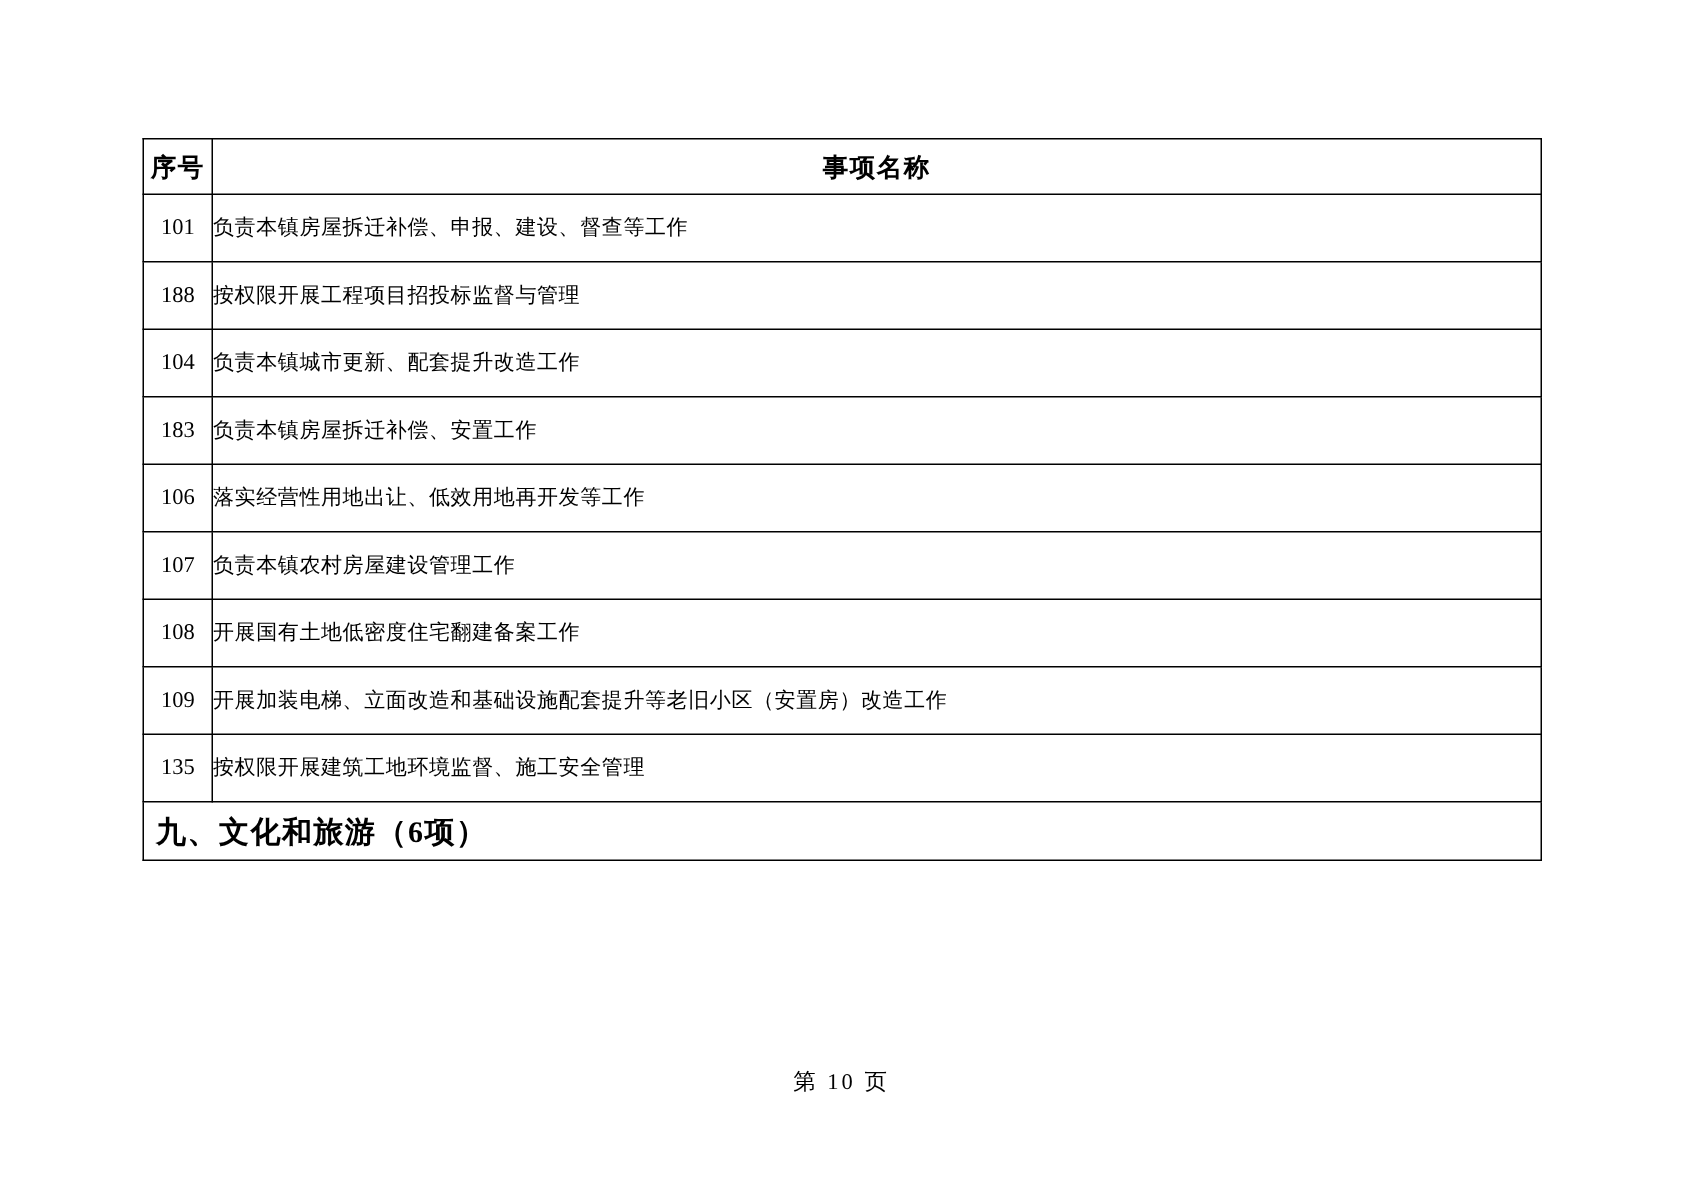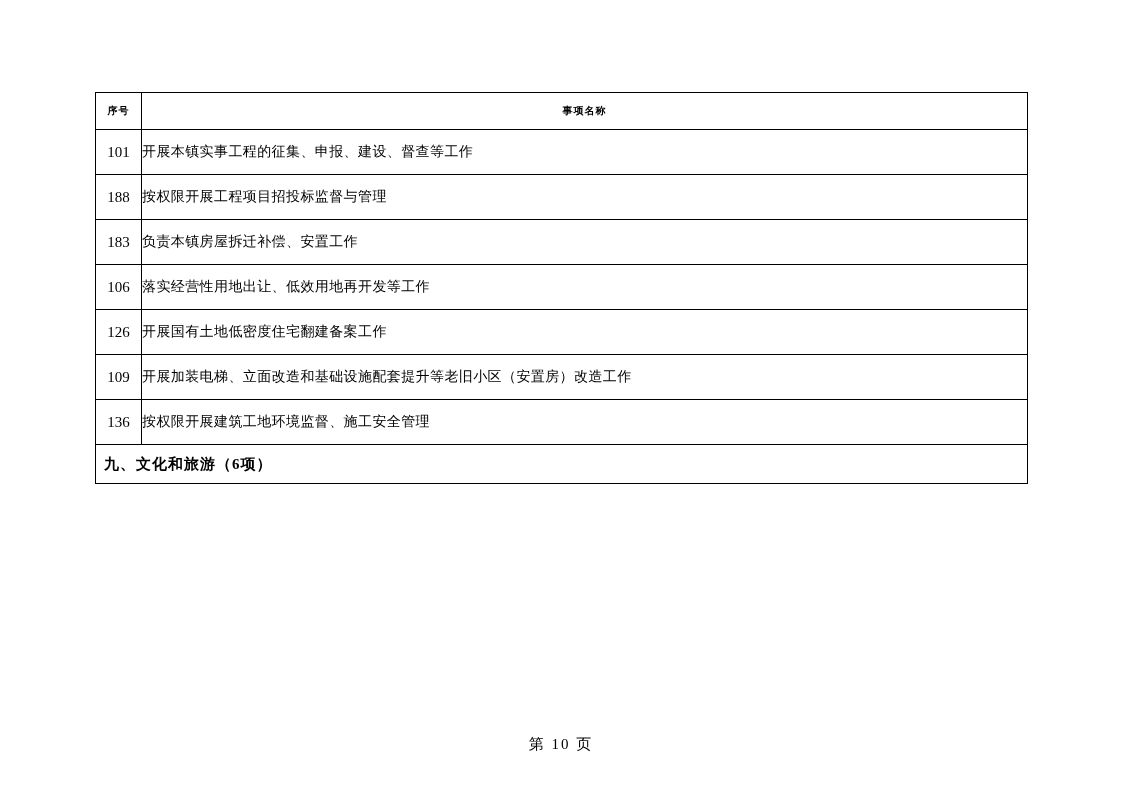--- a/index.html
+++ b/index.html
@@ -37,55 +37,54 @@
   }
   .col-no {
     width: 46px;
   }
   .col-name {
     width: 886px;
   }
   .head-row th {
     height: 36px;
     font-weight: bold;
-    font-size: 10px;
+    font-size: 17px;
     text-align: center;
     letter-spacing: 1px;
   }
   .body-row td {
     height: 44px;
   }
   .cell-no {
     text-align: center;
     font-size: 15px;
     font-family: "Liberation Serif", "DejaVu Serif", serif;
   }
   .cell-name {
     text-align: left;
     font-size: 14px;
     padding-left: 8px;
     letter-spacing: 0.4px;
   }
   .section-row td {
     height: 38px;
     font-weight: bold;
-    font-size: 15px;
+    font-size: 20px;
     text-align: left;
     padding-left: 8px;
     letter-spacing: 1px;
   }
   .page-footer {
     position: absolute;
     left: 0;
     top: 712px;
     width: 1122px;
     text-align: center;
     font-size: 15px;
     letter-spacing: 2px;
-    margin-top: 23px;
   }
 </style>
 </head>
 <body>
 
 <div class="page">
 
   <table class="doc-table">
     <colgroup>
       <col class="col-no">
@@ -93,44 +92,52 @@
     </colgroup>
     <thead>
       <tr class="head-row">
         <th>序号</th>
         <th>事项名称</th>
       </tr>
     </thead>
     <tbody>
       <tr class="body-row">
         <td class="cell-no">101</td>
-        <td class="cell-name">开展本镇实事工程的征集、申报、建设、督查等工作</td>
+        <td class="cell-name">负责本镇房屋拆迁补偿、申报、建设、督查等工作</td>
       </tr>
       <tr class="body-row">
         <td class="cell-no">188</td>
         <td class="cell-name">按权限开展工程项目招投标监督与管理</td>
+      </tr>
+      <tr class="body-row">
+        <td class="cell-no">104</td>
+        <td class="cell-name">负责本镇城市更新、配套提升改造工作</td>
       </tr>
       <tr class="body-row">
         <td class="cell-no">183</td>
         <td class="cell-name">负责本镇房屋拆迁补偿、安置工作</td>
       </tr>
       <tr class="body-row">
         <td class="cell-no">106</td>
         <td class="cell-name">落实经营性用地出让、低效用地再开发等工作</td>
       </tr>
       <tr class="body-row">
-        <td class="cell-no">126</td>
+        <td class="cell-no">107</td>
+        <td class="cell-name">负责本镇农村房屋建设管理工作</td>
+      </tr>
+      <tr class="body-row">
+        <td class="cell-no">108</td>
         <td class="cell-name">开展国有土地低密度住宅翻建备案工作</td>
       </tr>
       <tr class="body-row">
         <td class="cell-no">109</td>
         <td class="cell-name">开展加装电梯、立面改造和基础设施配套提升等老旧小区（安置房）改造工作</td>
       </tr>
       <tr class="body-row">
-        <td class="cell-no">136</td>
+        <td class="cell-no">135</td>
         <td class="cell-name">按权限开展建筑工地环境监督、施工安全管理</td>
       </tr>
       <tr class="section-row">
         <td colspan="2">九、文化和旅游（6项）</td>
       </tr>
     </tbody>
   </table>
 
   <div class="page-footer">第 10 页</div>
 

